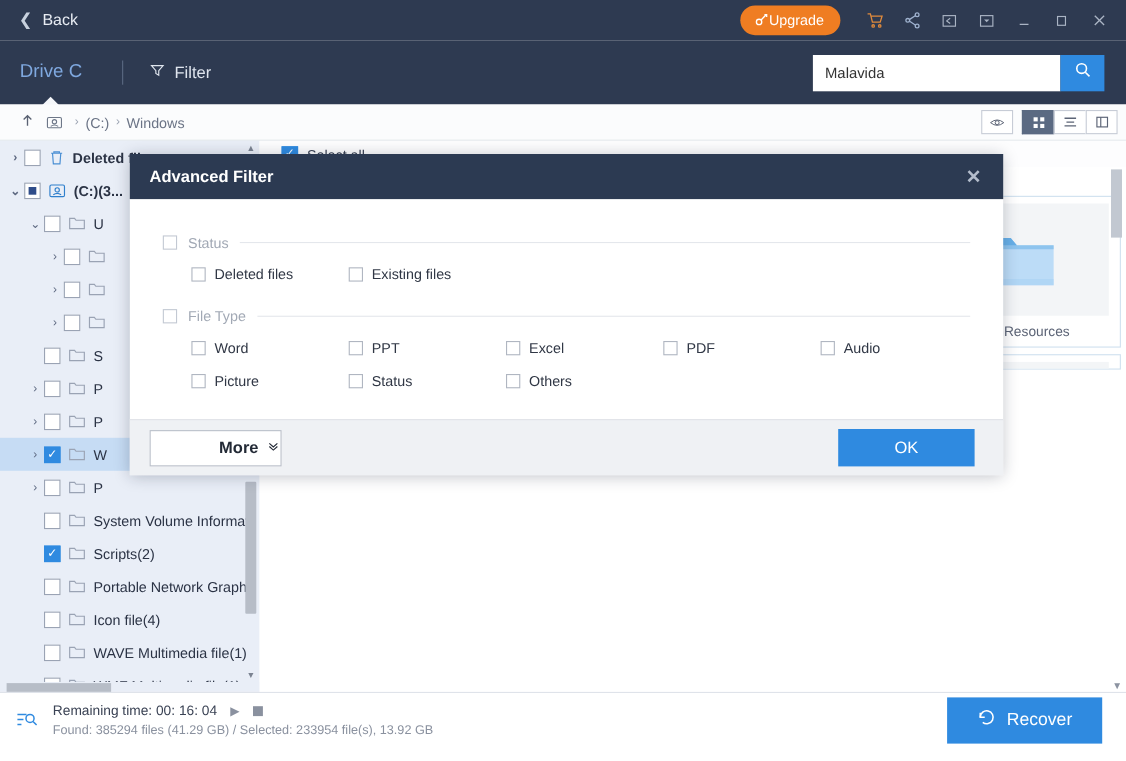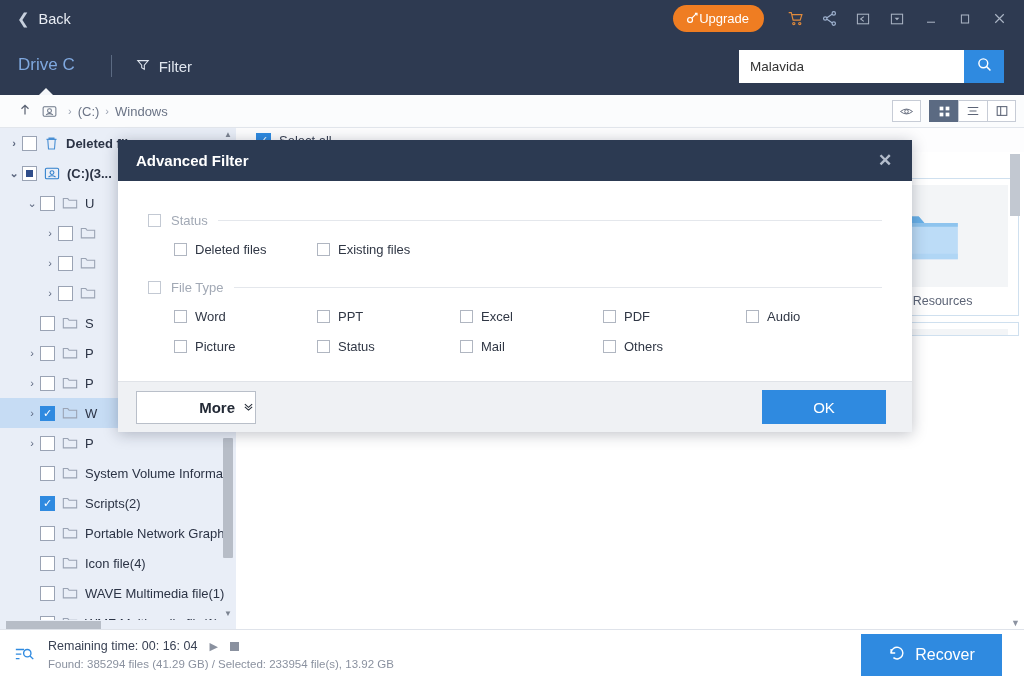--- a/index.html
+++ b/index.html
@@ -801,24 +801,20 @@
           <div class="opt">
             <span class="box"></span>
             <span>Picture</span>
           </div>
           <div class="opt">
             <span class="box"></span>
             <span>Status</span>
           </div>
           <div class="opt">
             <span class="box"></span>
-            <span>Mail</span>
-          </div>
-          <div class="opt">
-            <span class="box"></span>
             <span>Others</span>
           </div>
         </div>
     </div>
 
     <div class="modal-footer">
       <div class="more-btn">
         <span>More</span>
         <span>
           <svg width="13" height="13" viewBox="0 0 16 16" fill="none" stroke="#232a36" stroke-width="1.3">

